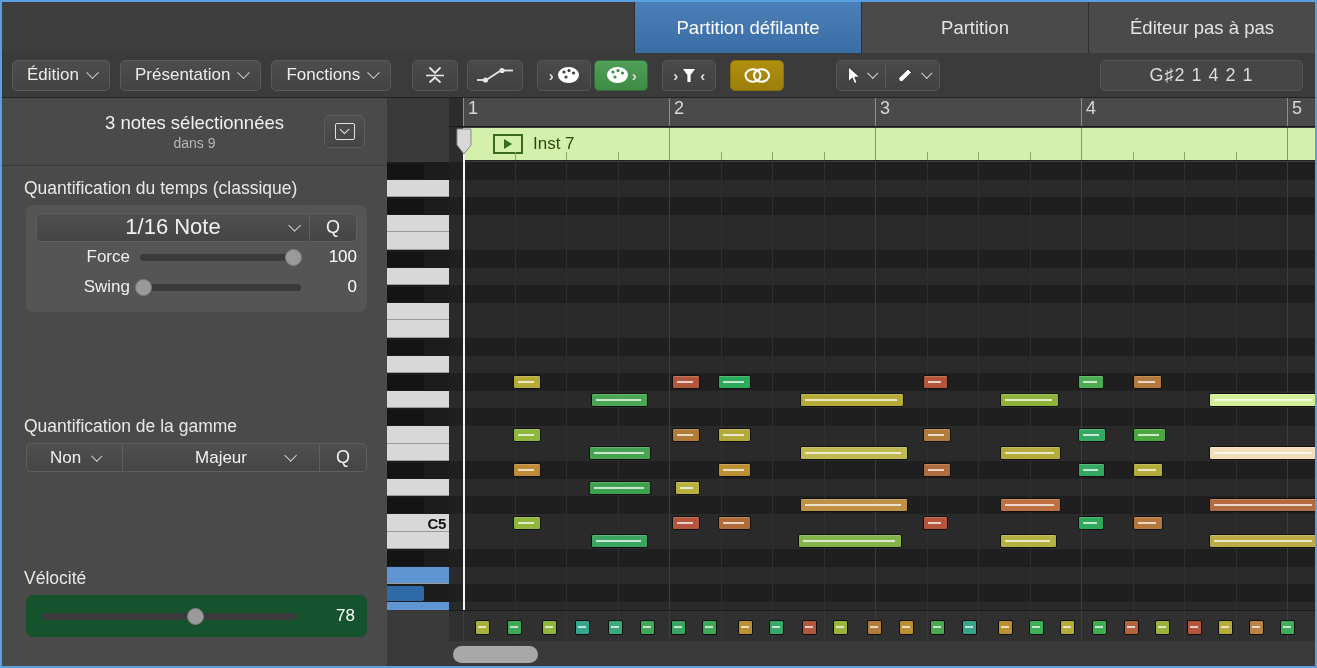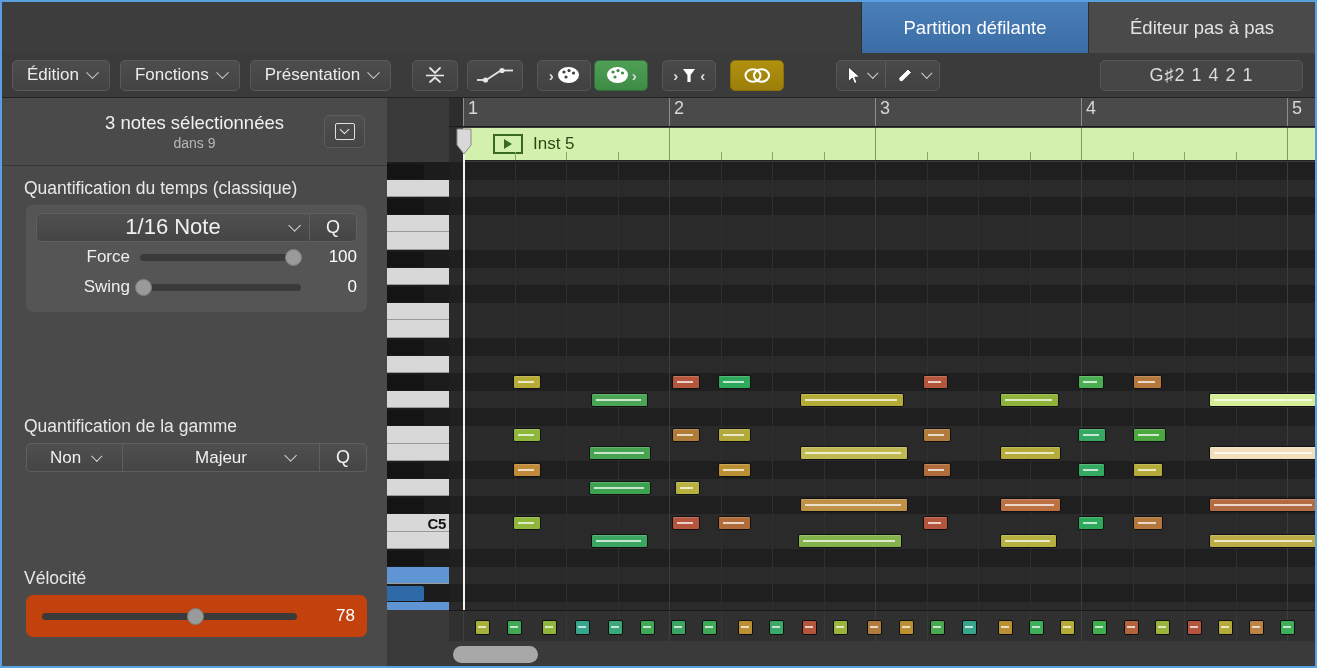--- a/index.html
+++ b/index.html
@@ -96,21 +96,21 @@
   .sc-b { flex:1; height:29px; background:linear-gradient(#4f4f4f,#454545);
           border:1px solid #5f5f5f; border-left:none;
           display:flex; align-items:center; justify-content:center; position:relative;
           color:#f0f0f0; font-size:17px; }
   .sc-b .chev2 { position:absolute; right:26px; width:9px; height:9px;
                  border-right:1.8px solid #d0d0d0; border-bottom:1.8px solid #d0d0d0;
                  transform:rotate(45deg) translateY(-3px); }
   .chevsm { width:8px; height:8px; border-right:1.7px solid #d0d0d0;
             border-bottom:1.7px solid #d0d0d0; transform:rotate(45deg) translateY(-2.5px); }
 
-  .vel-card { margin:0 20px 0 24px; background:#c2410c; border-radius:7px;
+  .vel-card { margin:0 20px 0 24px; background:#14532d; border-radius:7px;
               height:42px; display:flex; align-items:center; padding:0 12px; }
 
   
   .keys { position:absolute; left:385px; top:160px; width:62px; height:448px;
           background:#1c1c1c; overflow:hidden; }
   .wkey { position:absolute; left:0; width:62px; background:#d8d8d8;
           border-bottom:1px solid #9a9a9a; }
   .wkey.sel { background:#5f95d3; }
   .bkey { position:absolute; left:0; width:37px; background:#141414; border-radius:0 2px 2px 0; }
   .bkey.sel { background:#2f6aa8; }
@@ -175,34 +175,35 @@
   .leftedge { position:absolute; left:447px; top:125px; width:14px; height:35px;
               background:#2d2d2d; z-index:4; }
 </style>
 </head>
 <body>
 
 <div id="app">
 
   <div class="tabbar">
     <div class="tab active">Partition défilante</div>
+    <div class="tab">Partition</div>
     <div class="tab last">Éditeur pas à pas</div>
   </div>
 
   <div class="toolbar">
     <div class="menubtn">
       <span>Édition</span>
       <span class="chev"></span>
     </div>
     <div class="menubtn">
+      <span>Présentation</span>
+      <span class="chev"></span>
+    </div>
+    <div class="menubtn">
       <span>Fonctions</span>
-      <span class="chev"></span>
-    </div>
-    <div class="menubtn">
-      <span>Présentation</span>
       <span class="chev"></span>
     </div>
 
     <div style="width:12px"></div>
 
     <div class="tbtn">
       <svg width="26" height="20" viewBox="0 0 26 20">
         <path d="M8 3 L13 8 L18 3" stroke="#e6e6e6" stroke-width="1.8" fill="none" stroke-linecap="round"></path>
         <line x1="4" y1="10.5" x2="22" y2="10.5" stroke="#e6e6e6" stroke-width="1.6"></line>
         <path d="M8 17 L13 12.5 L18 17" stroke="#e6e6e6" stroke-width="1.8" fill="none" stroke-linecap="round"></path>
@@ -385,21 +386,21 @@
       <div class="rulbar" style="left: 632px;">4</div>
       <div class="rulbar" style="left: 838px;">5</div>
     </div>
   <div class="rul-left"></div>
   <div class="rul-cycle"></div>
 
   <div class="region" id="region">
     <div class="regicon">
         <span class="tri"></span>
       </div>
-    <div class="regname">Inst 5</div>
+    <div class="regname">Inst 7</div>
   <div class="regbar" style="left: 0px;"></div>
       <div class="regtick" style="left: 51.5px;"></div>
       <div class="regtick" style="left: 103px;"></div>
       <div class="regtick" style="left: 154.5px;"></div>
       <div class="regbar" style="left: 206px;"></div>
       <div class="regtick" style="left: 257.5px;"></div>
       <div class="regtick" style="left: 309px;"></div>
       <div class="regtick" style="left: 360.5px;"></div>
       <div class="regbar" style="left: 412px;"></div>
       <div class="regtick" style="left: 463.5px;"></div>

